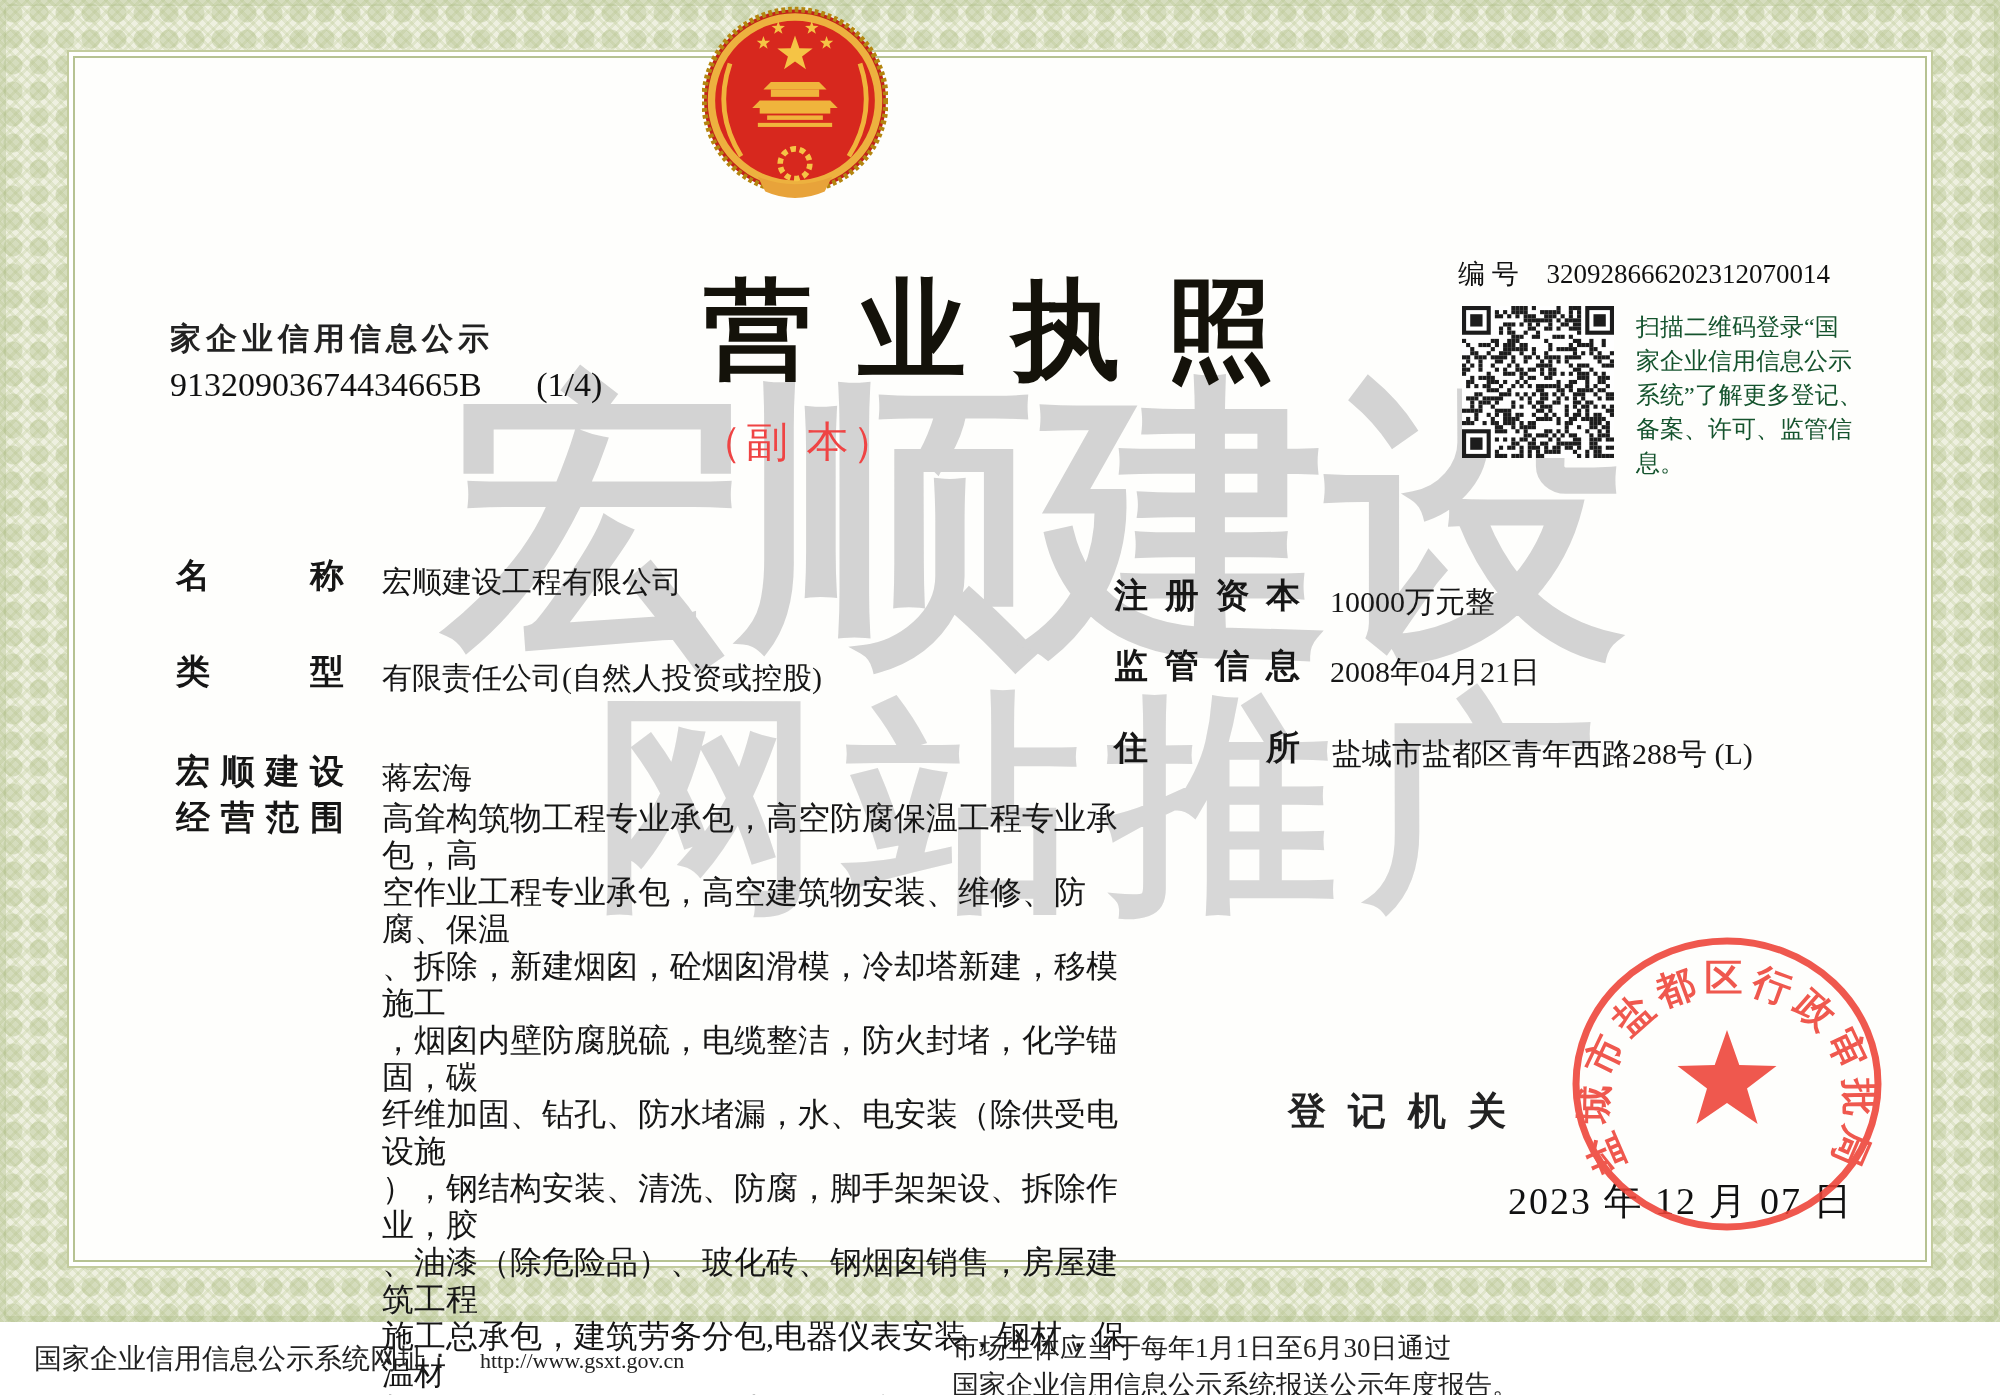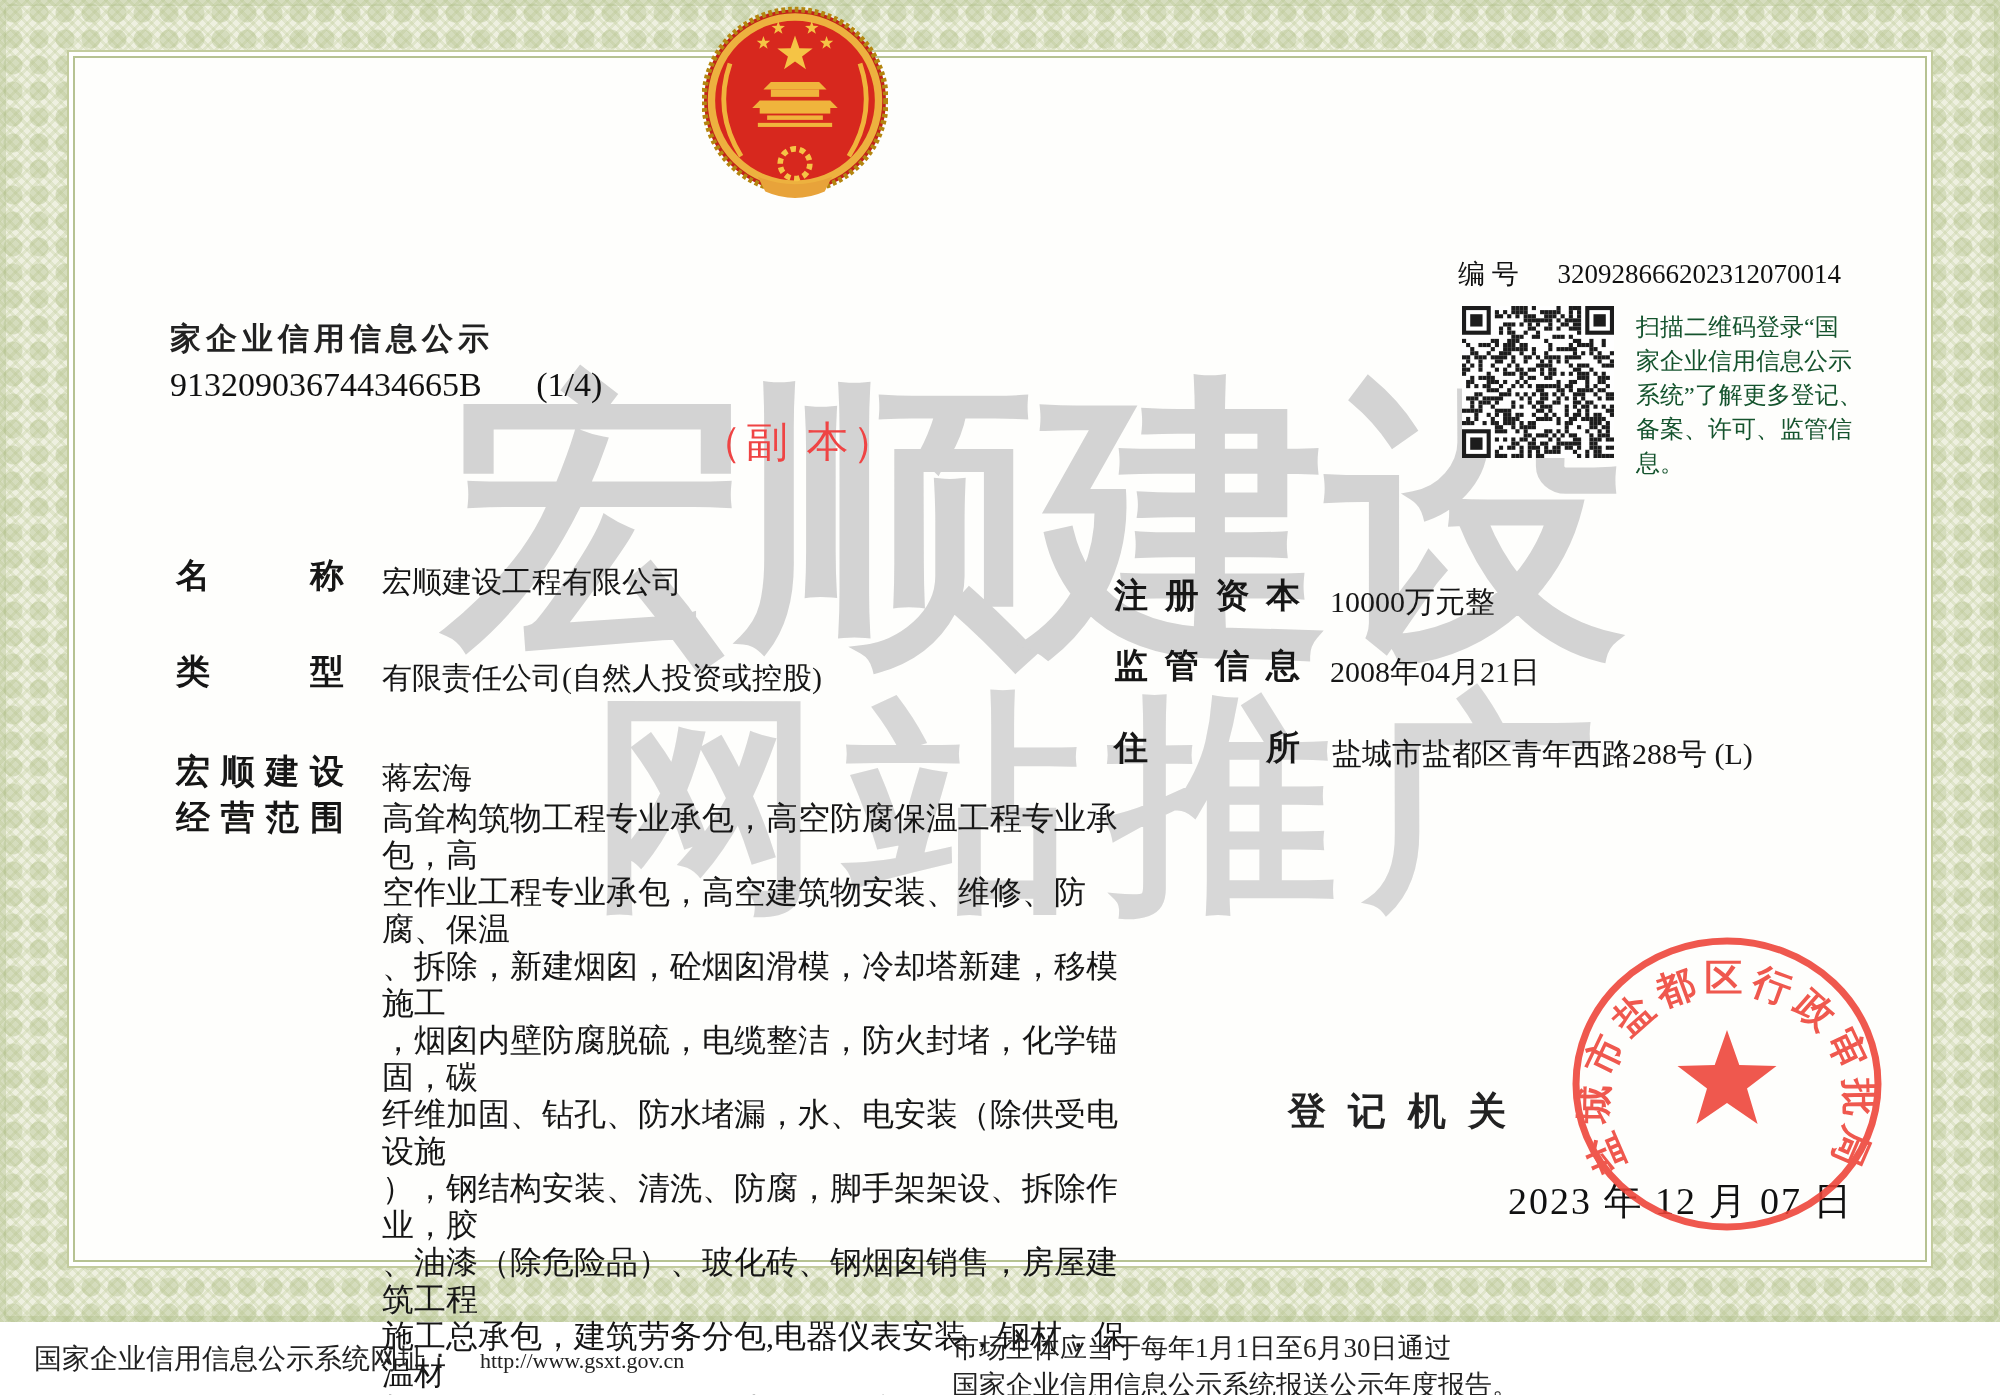--- a/index.html
+++ b/index.html
@@ -26,21 +26,21 @@
   
   .cc-label{position:absolute;left:170px;top:318px;font-family:"Liberation Sans",sans-serif;
             font-weight:700;font-size:31px;letter-spacing:5px;z-index:2;color:#222;}
   .cc-value{position:absolute;left:170px;top:366px;font-size:34px;z-index:2;color:#111;}
   .cc-value .copy{margin-left:46px;}
   .title{position:absolute;left:704px;top:276px;font-family:"Liberation Sans",sans-serif;
          font-weight:900;font-size:108px;letter-spacing:46px;line-height:1;color:#14120a;z-index:2;white-space:nowrap;}
   .subtitle{position:absolute;left:700px;top:414px;font-size:42px;font-weight:400;
             letter-spacing:4px;z-index:2;color:#ef4444;white-space:nowrap;}
   .serial{position:absolute;left:1458px;top:256px;font-size:27px;z-index:2;color:#111;white-space:nowrap;}
-  .serial .num{margin-left:32px;}
+  .serial .num{margin-left:21px;}
   .qr{position:absolute;left:1462px;top:306px;width:152px;height:152px;z-index:2;}
   .qr-caption{position:absolute;left:1636px;top:310px;width:240px;font-size:24px;line-height:34px;
               white-space:pre-line;z-index:2;color:#14532d;}
   
   .flabel{position:absolute;font-family:"Liberation Sans",sans-serif;font-weight:900;
           font-size:34px;color:#161616;z-index:2;text-align:justify;text-align-last:justify;line-height:1.15;}
   .flabel.left{left:176px;width:168px;}
   .flabel.right{left:1114px;width:186px;}
   .fvalue{position:absolute;font-size:30px;color:#161616;z-index:2;white-space:nowrap;}
   .scope-text{position:absolute;left:382px;top:800px;width:756px;font-size:32px;line-height:37px;
@@ -92,20 +92,21 @@
     <circle cx="50" cy="86" r="8" fill="none" stroke="#f5c445" stroke-width="3" stroke-dasharray="3,2"></circle>
     <path d="M30,93 Q50,101 70,93 L66,101 Q50,108 34,101 Z" fill="#e8a33a"></path>
   </svg>
 
   <div class="cc-label">家企业信用信息公示</div>
   <div class="cc-value">
     <span>91320903674434665B</span>
     <span class="copy">(1/4)</span>
   </div>
 
+  <div class="title">营业执照</div>
   <div class="subtitle">（副 本）</div>
 
   <div class="serial">
     <span>编 号</span>
     <span class="num">320928666202312070014</span>
   </div>
 
   <svg class="qr" viewBox="0 0 148 148">
     <rect x="0" y="0" width="148" height="148" fill="#fff"></rect>
     <g fill="#1c1c1c" id="qr-noise">

